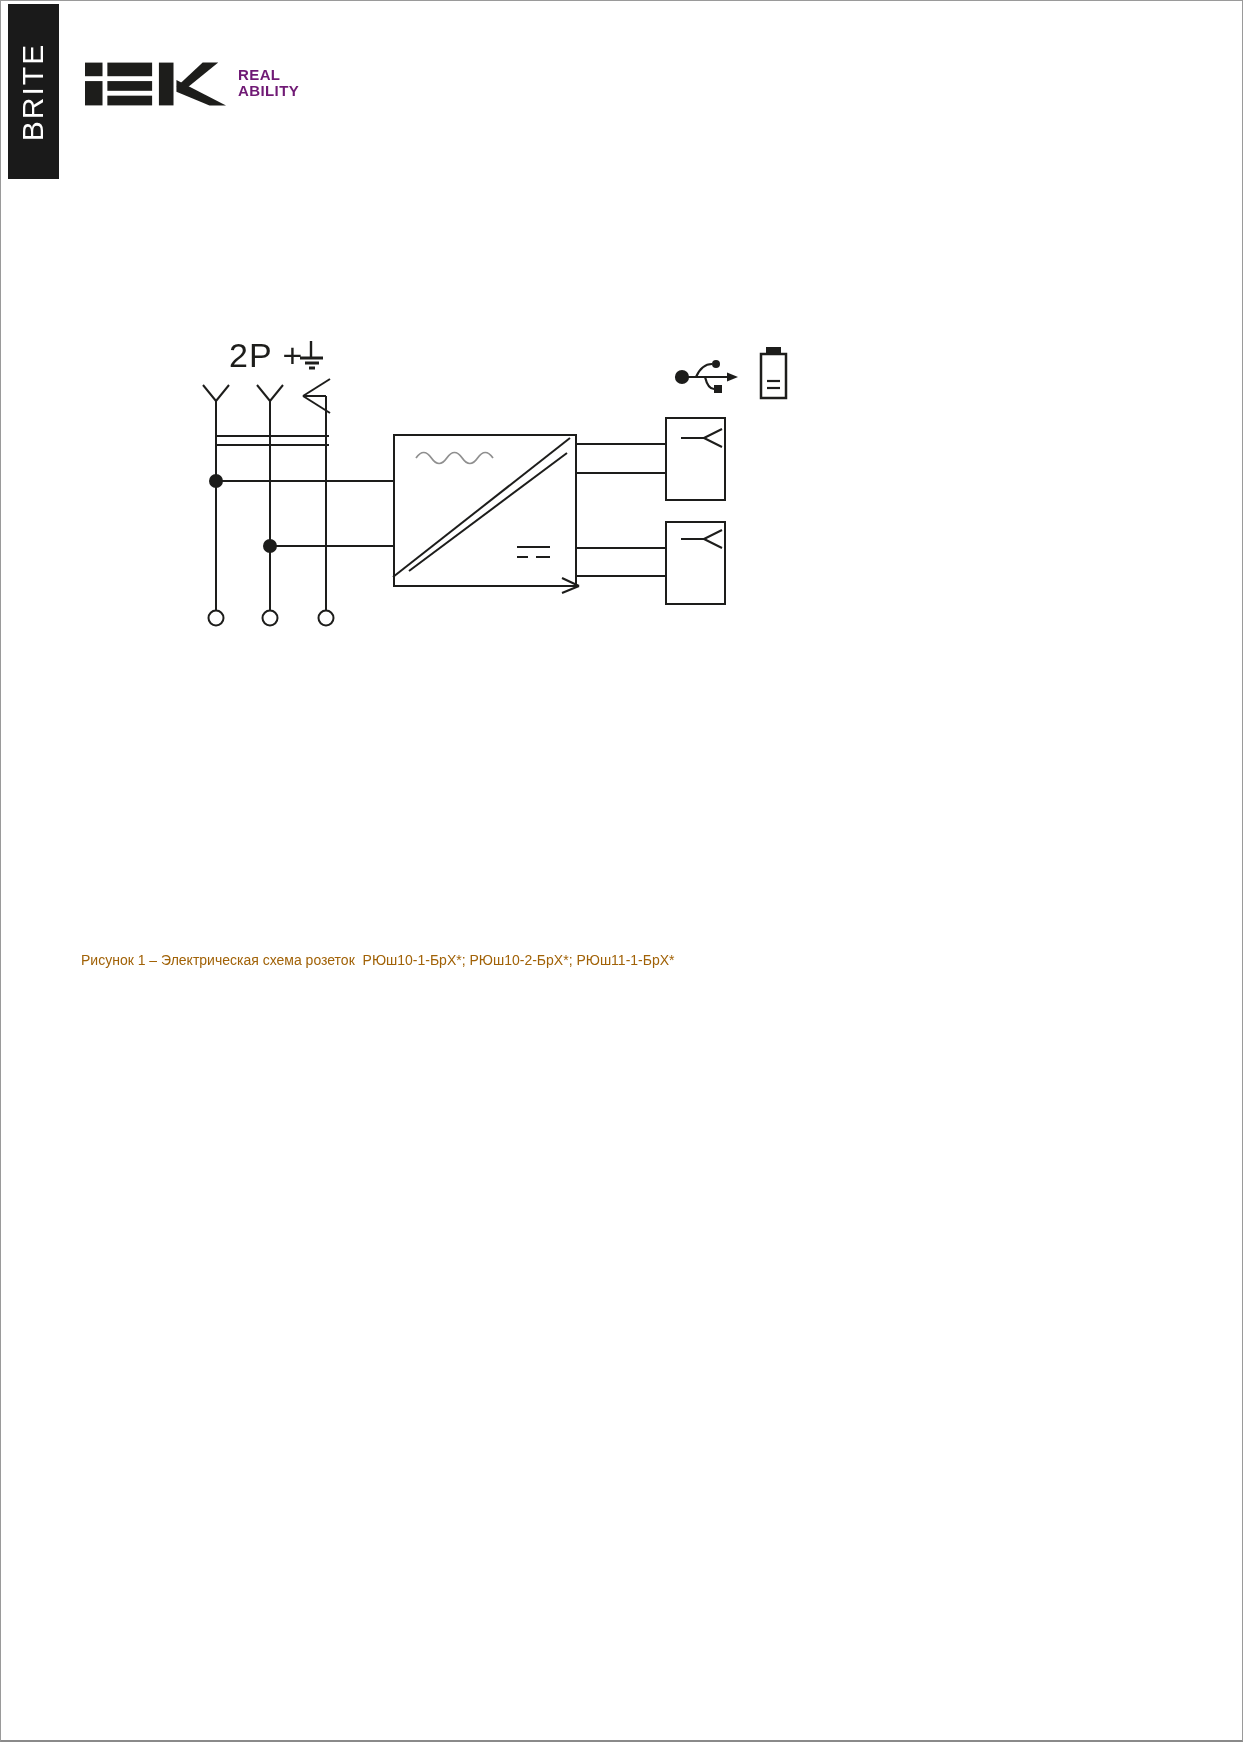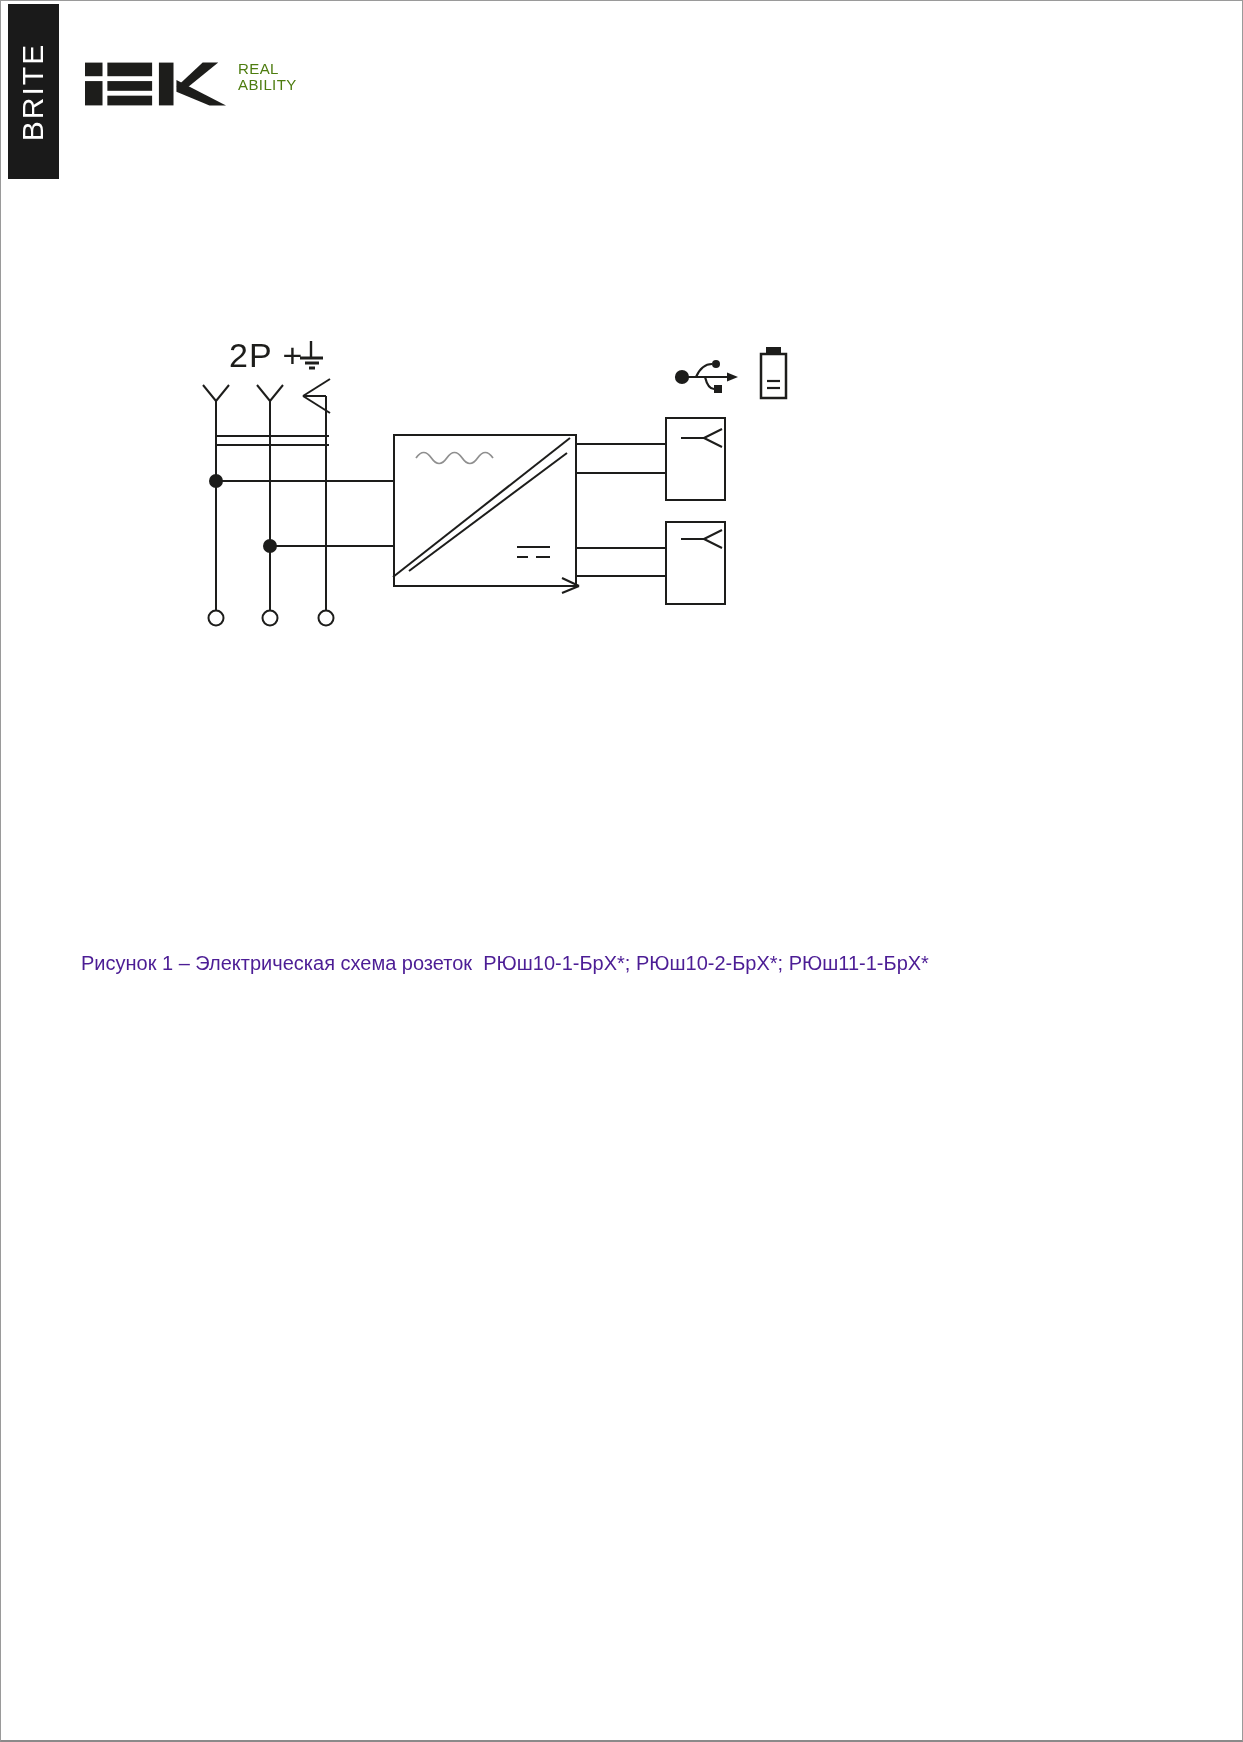--- a/index.html
+++ b/index.html
@@ -25,32 +25,32 @@
     letter-spacing:2px;
     transform:rotate(-90deg);
     white-space:nowrap;
   }
   .logo-wrap{
     position:absolute;left:84px;top:60px;
     display:flex;align-items:flex-start;
   }
   .logo-mark{display:block;}
   .tagline{
-    margin-left:11px;margin-top:0px;
-    font-weight:400;
+    margin-left:11px;margin-top:6px;
+    font-weight:700;
     font-size:15px;
     line-height:1.05;
-    color:#4d7c0f;
+    color:#701a75;
     letter-spacing:.4px;
   }
   .schematic{position:absolute;left:0;top:0;}
   .caption{
     position:absolute;left:80px;top:951px;
-    font-size:20px;
-    color:#4c1d95;
+    font-size:14px;
+    color:#a16207;
     white-space:pre;
   }
 </style>
 </head>
 <body>
 
 <div class="page">
 
   <div class="brite-tab">
     <span>BRITE</span>

